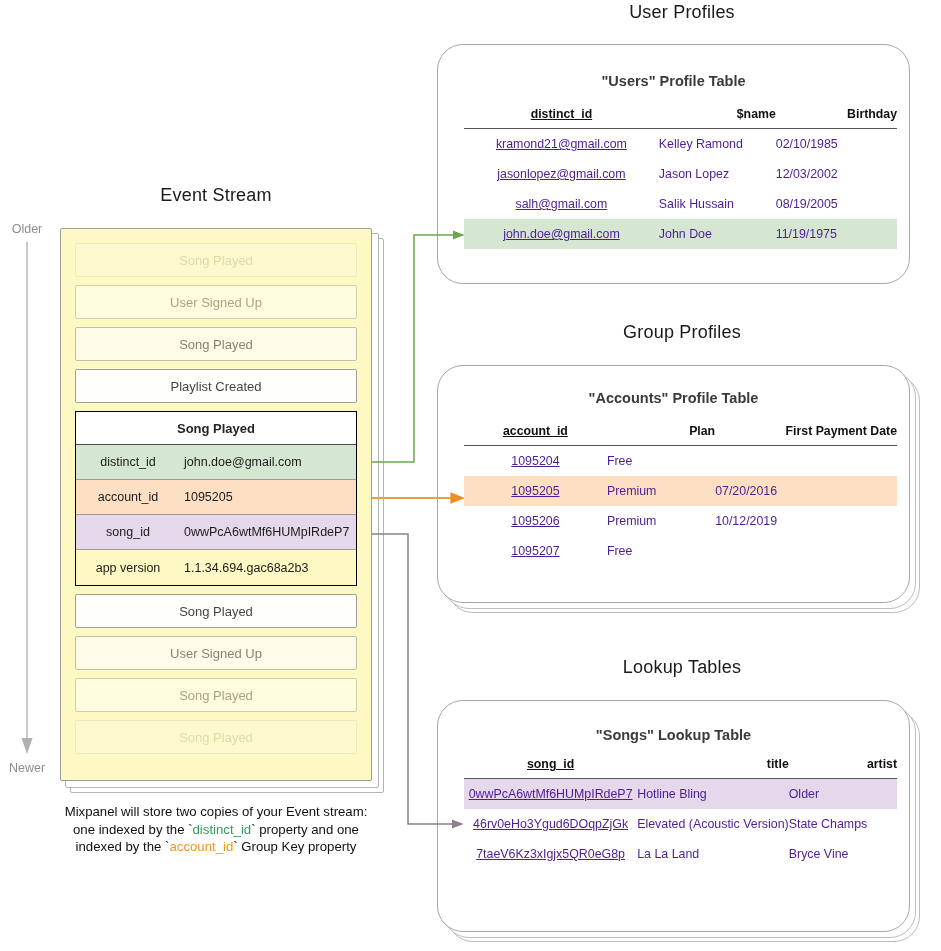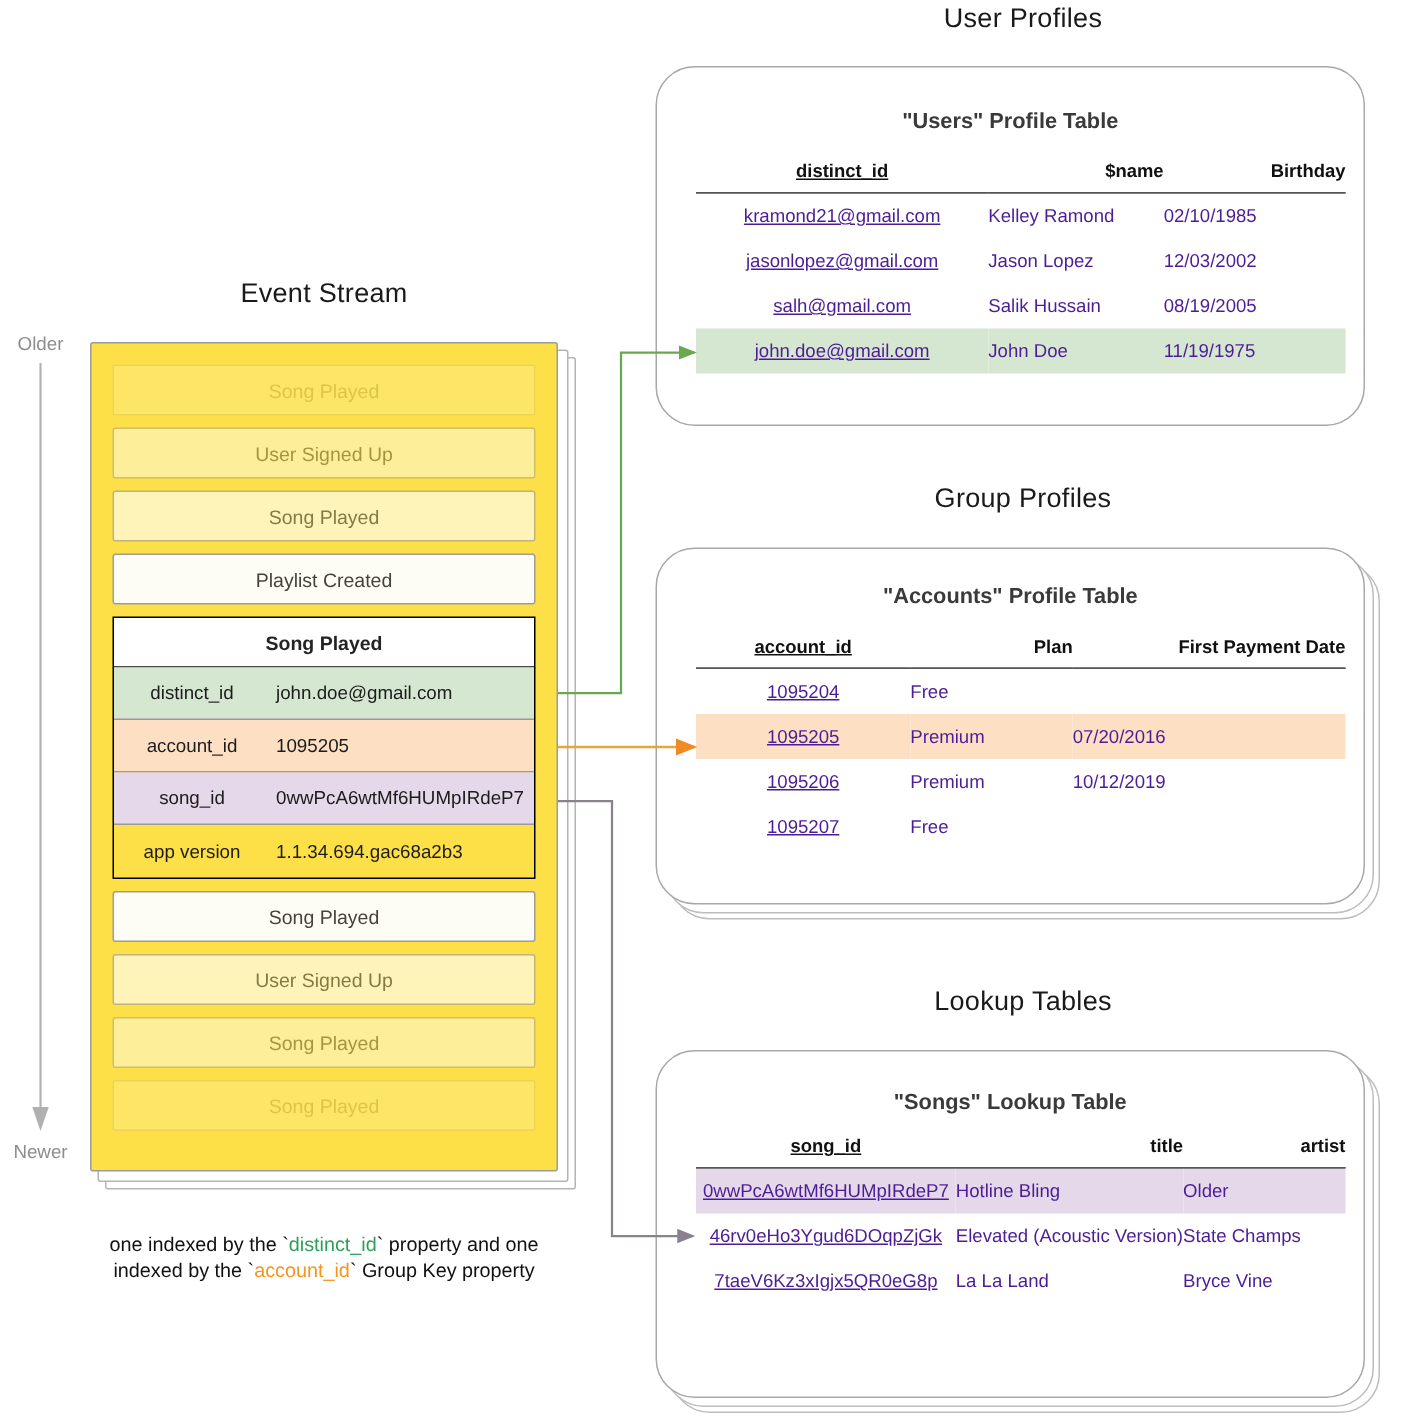--- a/index.html
+++ b/index.html
@@ -53,21 +53,21 @@
     background: #fff;
     border-radius: 2px;
   }
   #event-stream-card {
     position: absolute;
     left: 60px;
     top: 228px;
     width: 312px;
     height: 553px;
     border: 1.8px solid #9c9c9c;
-    background: #fde047;
+    background: #fef9c3;
     border-radius: 2px;
     box-sizing: border-box;
   }
   #event-stream-inner {
     position: absolute;
     left: 14px;
     top: 14px;
     right: 14px;
     bottom: 14px;
   }
@@ -272,21 +272,21 @@
           <span>Song Played</span>
         </div>
         <div class="event-box f1">
           <span>Song Played</span>
         </div>
       </div>
   </div>
 </div>
 
 <div id="stream-caption">
-  <br>
+  <span>Mixpanel will store two copies of your Event stream:</span><br>
   <span>one indexed by the `</span><span class="tok-green">distinct_id</span><span>` property and one</span><br>
   <span>indexed by the `</span><span class="tok-orange">account_id</span><span>` Group Key property</span>
 </div>
 
 <div class="section-title" style="left:437px; top:2px; width:490px;">User Profiles</div>
 
 <div class="panel-stack">
   <div class="panel-card" style="left:437px; top:44px; width:473px; height:240px;">
     <div class="panel-title" style="margin-top:28px;">"Users" Profile Table</div>
     <div style="margin:18px 12px 0 26px;">

